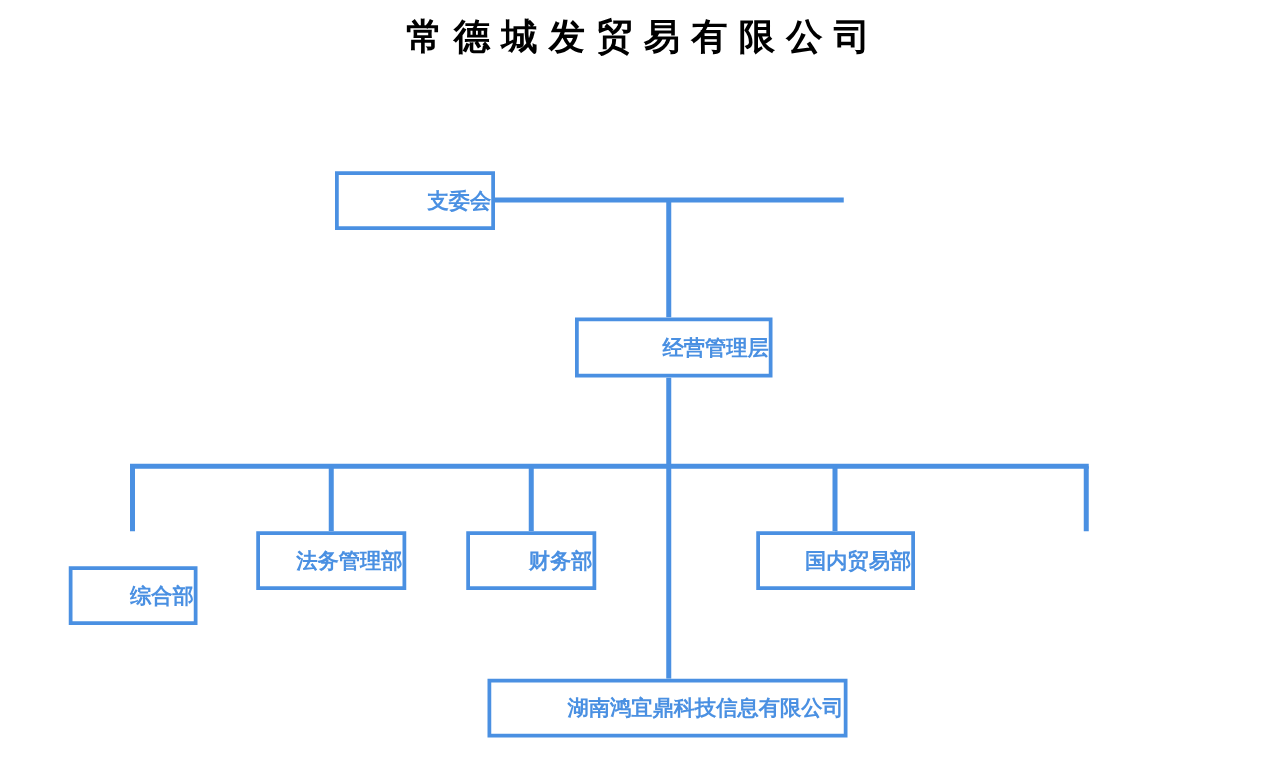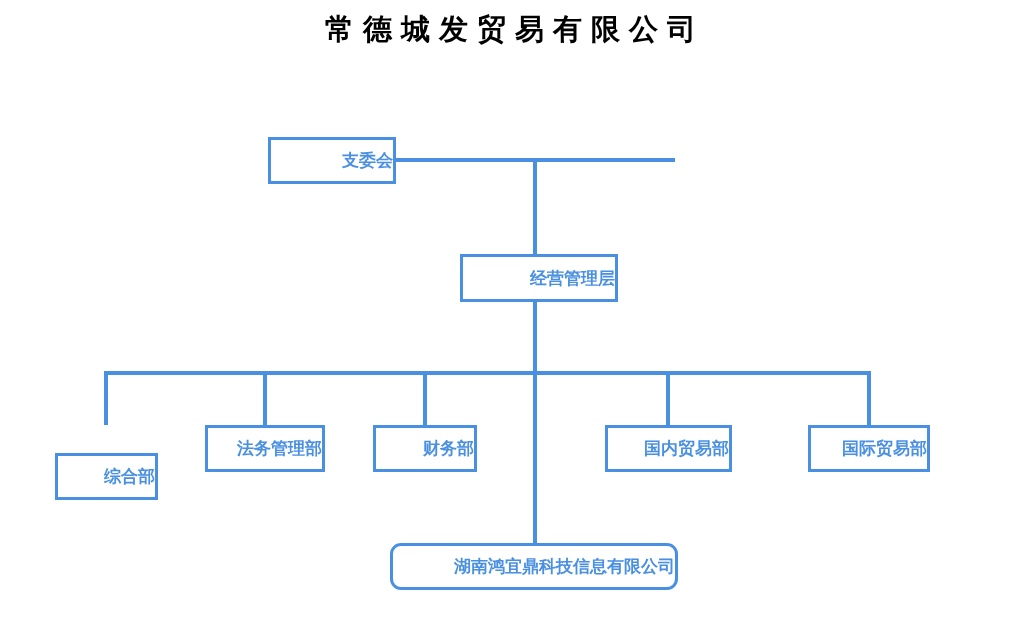--- a/index.html
+++ b/index.html
@@ -51,21 +51,21 @@
 
   
   .n-zhiweihui    { left: 268px; top: 137px; width: 128px; height: 47px; }
   .n-dongshihui   { left: 675px; top: 137px; width: 128px; height: 47px; }
   .n-management   { left: 460px; top: 254px; width: 158px; height: 48px; }
   .n-dept-0       { left: 55px;  top: 425px; width: 103px; height: 47px; margin-top: 28px; }
   .n-dept-1       { left: 205px; top: 425px; width: 120px; height: 47px; }
   .n-dept-2       { left: 373px; top: 425px; width: 104px; height: 47px; }
   .n-dept-3       { left: 605px; top: 425px; width: 127px; height: 47px; }
   .n-dept-4       { left: 808px; top: 425px; width: 122px; height: 47px; }
-  .n-subsidiary   { left: 390px; top: 543px; width: 288px; height: 47px; border-radius: 11px; }
+  .n-subsidiary   { left: 390px; top: 543px; width: 288px; height: 47px; }
 
   
   .l-top-h        { left: 396px; top: 158px; width: 279px; height: 4px; }
   .l-trunk-upper  { left: 533px; top: 160px; width: 4px;   height: 94px; }
   .l-trunk-lower  { left: 533px; top: 302px; width: 4px;   height: 241px; }
   .l-dist-h       { left: 104px; top: 371px; width: 767px; height: 4px; }
   .l-drop-0       { left: 104px; top: 373px; width: 4px;   height: 52px; }
   .l-drop-1       { left: 263px; top: 373px; width: 4px;   height: 52px; }
   .l-drop-2       { left: 423px; top: 373px; width: 4px;   height: 52px; }
   .l-drop-3       { left: 666px; top: 373px; width: 4px;   height: 52px; }
@@ -106,21 +106,18 @@
   </div>
 
   <div class="node n-dept-2">
     <span>财务部</span>
   </div>
 
   <div class="node n-dept-3">
     <span>国内贸易部</span>
   </div>
 
-  <div class="node n-dept-4">
-    <span>国际贸易部</span>
-  </div>
 
   <div class="node n-subsidiary">
     <span>湖南鸿宜鼎科技信息有限公司</span>
   </div>
 
 </div>
 
 </body></html>

